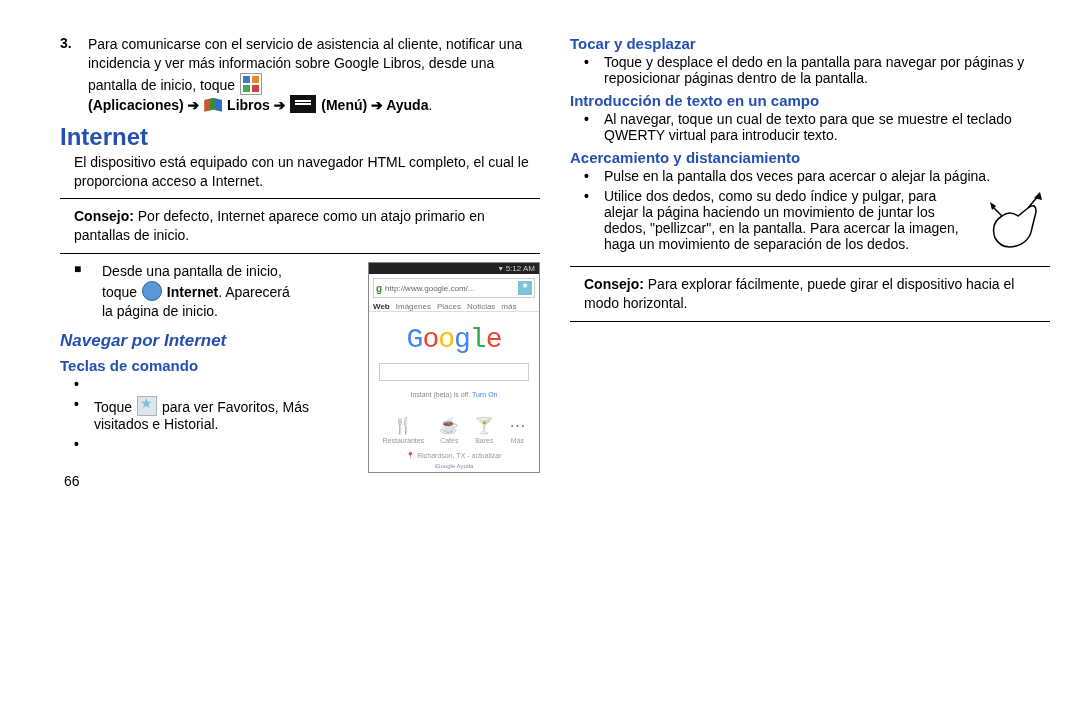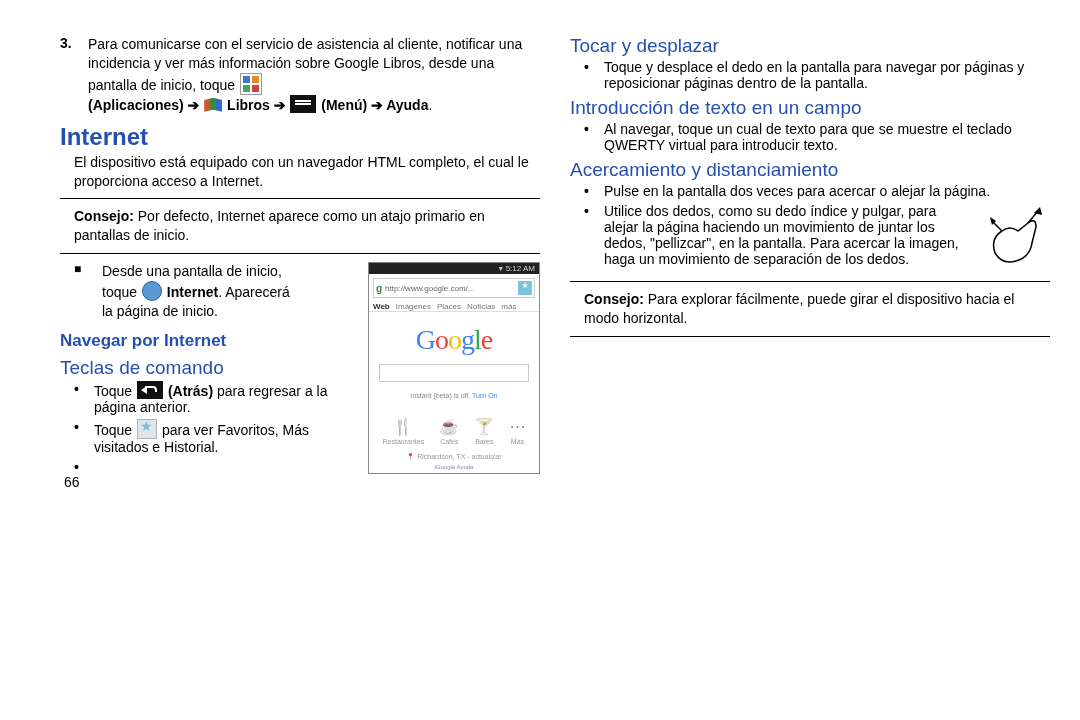--- a/index.html
+++ b/index.html
@@ -23,22 +23,22 @@
   }
   .col-left { width: 480px; flex: none; }
   .col-right { width: 480px; flex: none; }
   p { margin: 0; line-height: 1.35; }
   .li { display: flex; }
   .li .num { font-weight: bold; width: 28px; flex: none; }
   .li .sq { font-weight: bold; width: 28px; flex: none; font-size: 12px; }
   .li .dot { width: 20px; flex: none; font-weight: bold; }
   .li .content { flex: 1; }
   .h1 { color: #2650b0; font-weight: bold; font-size: 24px; margin: 8px 0 2px 0; font-style: normal; }
-  .h2 { color: #2650b0; font-weight: bold; font-size: 17px; margin: 10px 0 2px 0; }
-  .h3 { color: #2650b0; font-weight: normal; font-size: 19px; margin: 6px 0 2px 0; }
+  .h2 { color: #2650b0; font-weight: bold; font-style: italic; font-size: 17px; margin: 10px 0 2px 0; }
+  .h3 { color: #2650b0; font-weight: bold; font-size: 15px; margin: 6px 0 2px 0; }
   hr.thin { border: none; border-top: 1px solid #000; margin: 8px 0; }
   .icon {
     display: inline-block;
     width: 16px; height: 16px;
     vertical-align: -3px;
     border: 1px solid #666;
     background: #eee;
     margin: 0 1px;
   }
   .apps-icon {
@@ -104,21 +104,21 @@
     align-items:center; padding:1px 4px; font-size:8px; gap:3px;
   }
   .phone-url {
     display:flex; align-items:center; margin:4px; gap:3px;
     border:1px solid #ccc; padding:2px; font-size:8px; color:#666;
   }
   .phone-url .g { color:#3a8a3a; font-weight:bold; font-size:10px; }
   .phone-url .star { width:14px; height:14px; background:#7bc4dc; text-align:center; color:#fff; }
   .phone-tabs { display:flex; font-size:8px; color:#777; border-bottom:1px solid #ddd; padding:0 4px; gap:6px; }
   .phone-tabs span:first-child { font-weight:bold; color:#333; }
-  .google-logo { text-align:center; font-family: Liberation Serif, serif; font-size:28px; margin:12px 0 8px; letter-spacing:-1px; }
+  .google-logo { text-align:center; font-family: Liberation Mono, monospace; font-size:28px; margin:12px 0 8px; letter-spacing:-1px; }
   .google-logo .b{color:#4285f4}.google-logo .r{color:#ea4335}.google-logo .y{color:#fbbc05}.google-logo .g{color:#34a853}
   .gsearch { margin:0 10px; height:16px; border:1px solid #ccc; }
   .ginstant { text-align:center; font-size:7px; color:#888; margin:10px 0 18px; }
   .ginstant .on{ color:#4285f4; }
   .gcats { display:flex; justify-content:space-around; color:#999; padding:0 6px 4px; }
   .gcats div { text-align:center; font-size:7px; }
   .gcats .ic { display:block; font-size:16px; margin-bottom:2px; }
   .gloc { text-align:center; font-size:7px; color:#999; margin-top:4px; }
   .gmap { font-size:6px; text-align:center; color:#88a; margin:3px 0; }
   .pinch-icon {
@@ -200,25 +200,20 @@
           <b>Internet</b><span>. Aparecerá la página de inicio.</span>
         </p>
       </div>
     </div>
 
     <div class="h2">Navegar por Internet</div>
     <div class="h3">Teclas de comando</div>
 
     <div class="li" style="padding-left:14px">
       <span class="dot">•</span>
-      <div class="content" style="max-width:240px">
-        <span>Toque </span>
-        <span class="icon back-icon"></span>
-        <b>(Atrás)</b><span> para regresar a la página anterior.</span>
-      </div>
     </div>
     <div class="li" style="padding-left:14px; margin-top:4px">
       <span class="dot">•</span>
       <div class="content" style="max-width:240px">
         <span>Toque </span>
         <span class="icon star-icon"></span>
         <span> para ver Favoritos, Más visitados e Historial.</span>
       </div>
     </div>
     <div class="li" style="padding-left:14px; margin-top:4px">

